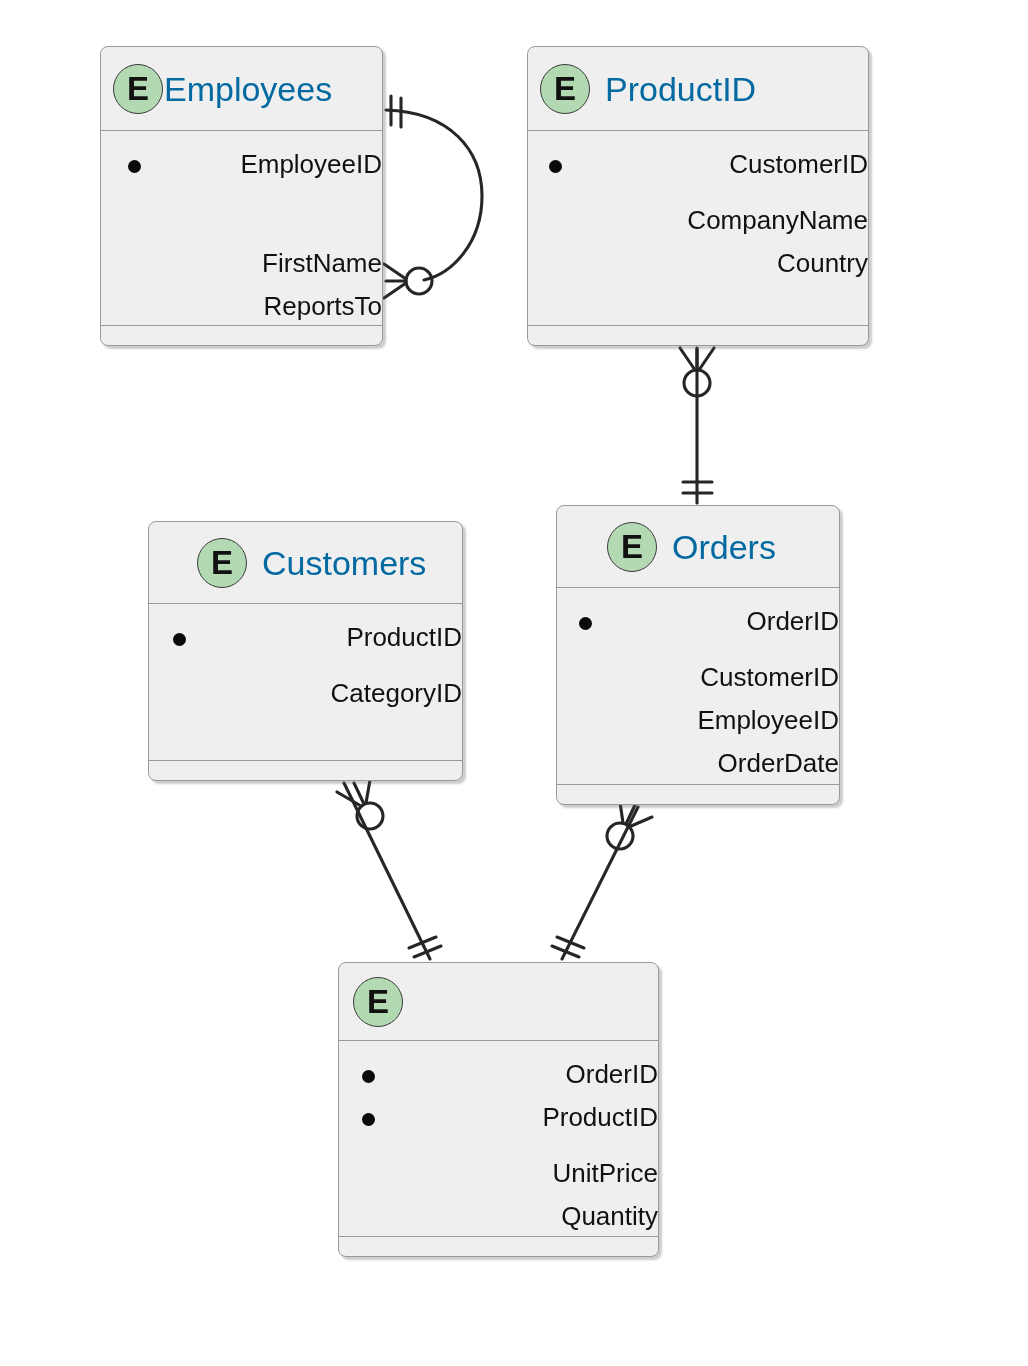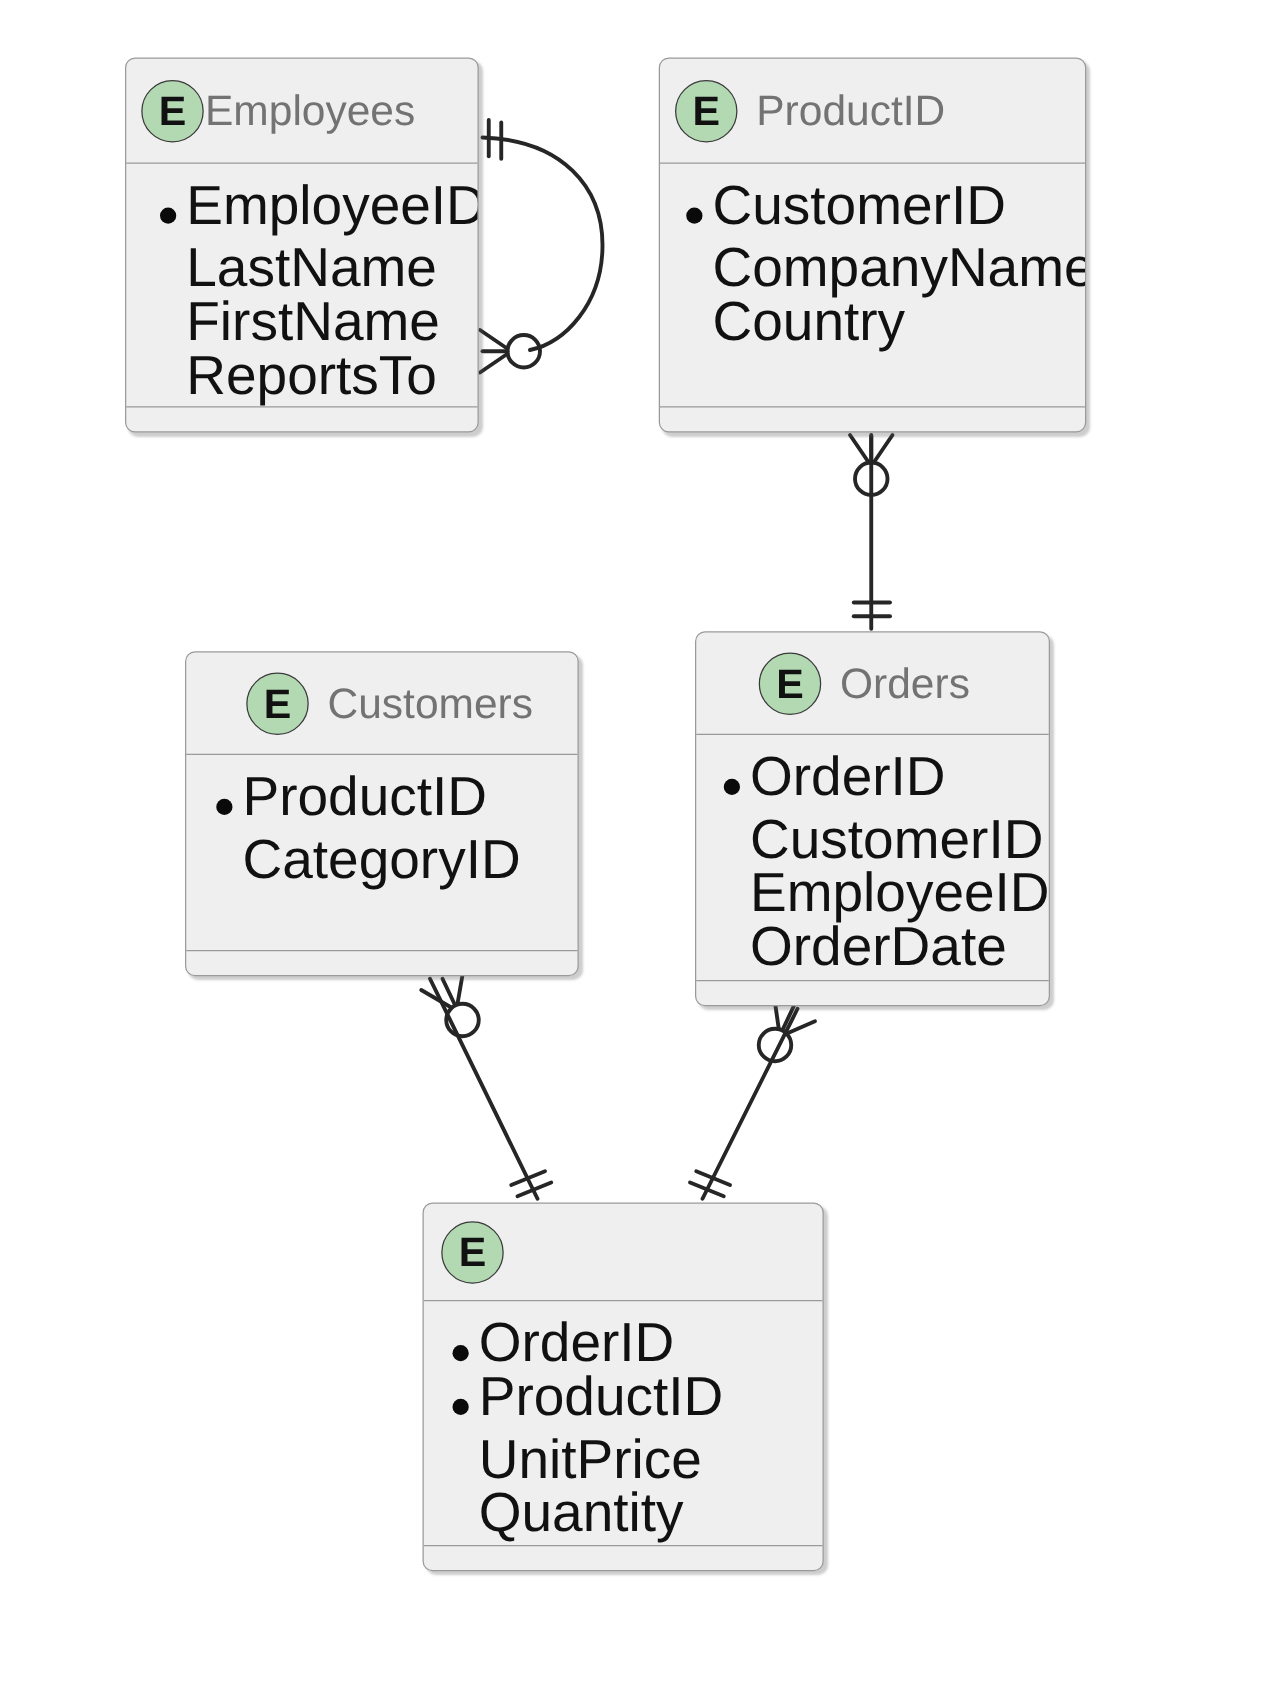--- a/index.html
+++ b/index.html
@@ -60,42 +60,43 @@
     justify-content: center;
     font-size: 33px;
     font-weight: bold;
     color: #111111;
     line-height: 1;
     letter-spacing: 0;
   }
   .entity-title {
     flex: 1 1 auto;
     font-size: 34px;
-    color: #737373;
+    color: #0369a1;
     line-height: 1;
     white-space: nowrap;
     overflow: visible;
   }
   .gap-tight { margin-left: 1px; }
   .gap-wide  { margin-left: 15px; }
   .entity-body {
     flex: 1 1 auto;
     box-sizing: border-box;
     padding: 12px 0 0 0;
     border-bottom: 1.6px solid #9a9a9a;
     overflow: hidden;
   }
   .attr {
     display: flex;
     align-items: baseline;
     height: 43px;
-    font-size: 44px;
+    font-size: 26px;
     color: #111111;
     line-height: 43px;
     white-space: nowrap;
+    text-align: right;
   }
   .attr-key-dot {
     flex: 0 0 auto;
     width: 30px;
     display: flex;
     justify-content: center;
     align-items: center;
     height: 43px;
   }
   .attr-key-dot .dot {
@@ -184,21 +185,20 @@
     </div>
     <div class="entity-body">
       <div class="attr">
         <span class="attr-key-dot">
             <span class="dot"></span>
           </span>
         <span class="attr-name">EmployeeID</span>
       </div>
       <div class="attr">
         <span class="attr-key-dot"></span>
-        <span class="attr-name">LastName</span>
       </div>
       <div class="attr">
         <span class="attr-key-dot"></span>
         <span class="attr-name">FirstName</span>
       </div>
       <div class="attr">
         <span class="attr-key-dot"></span>
         <span class="attr-name">ReportsTo</span>
       </div>
     </div>

